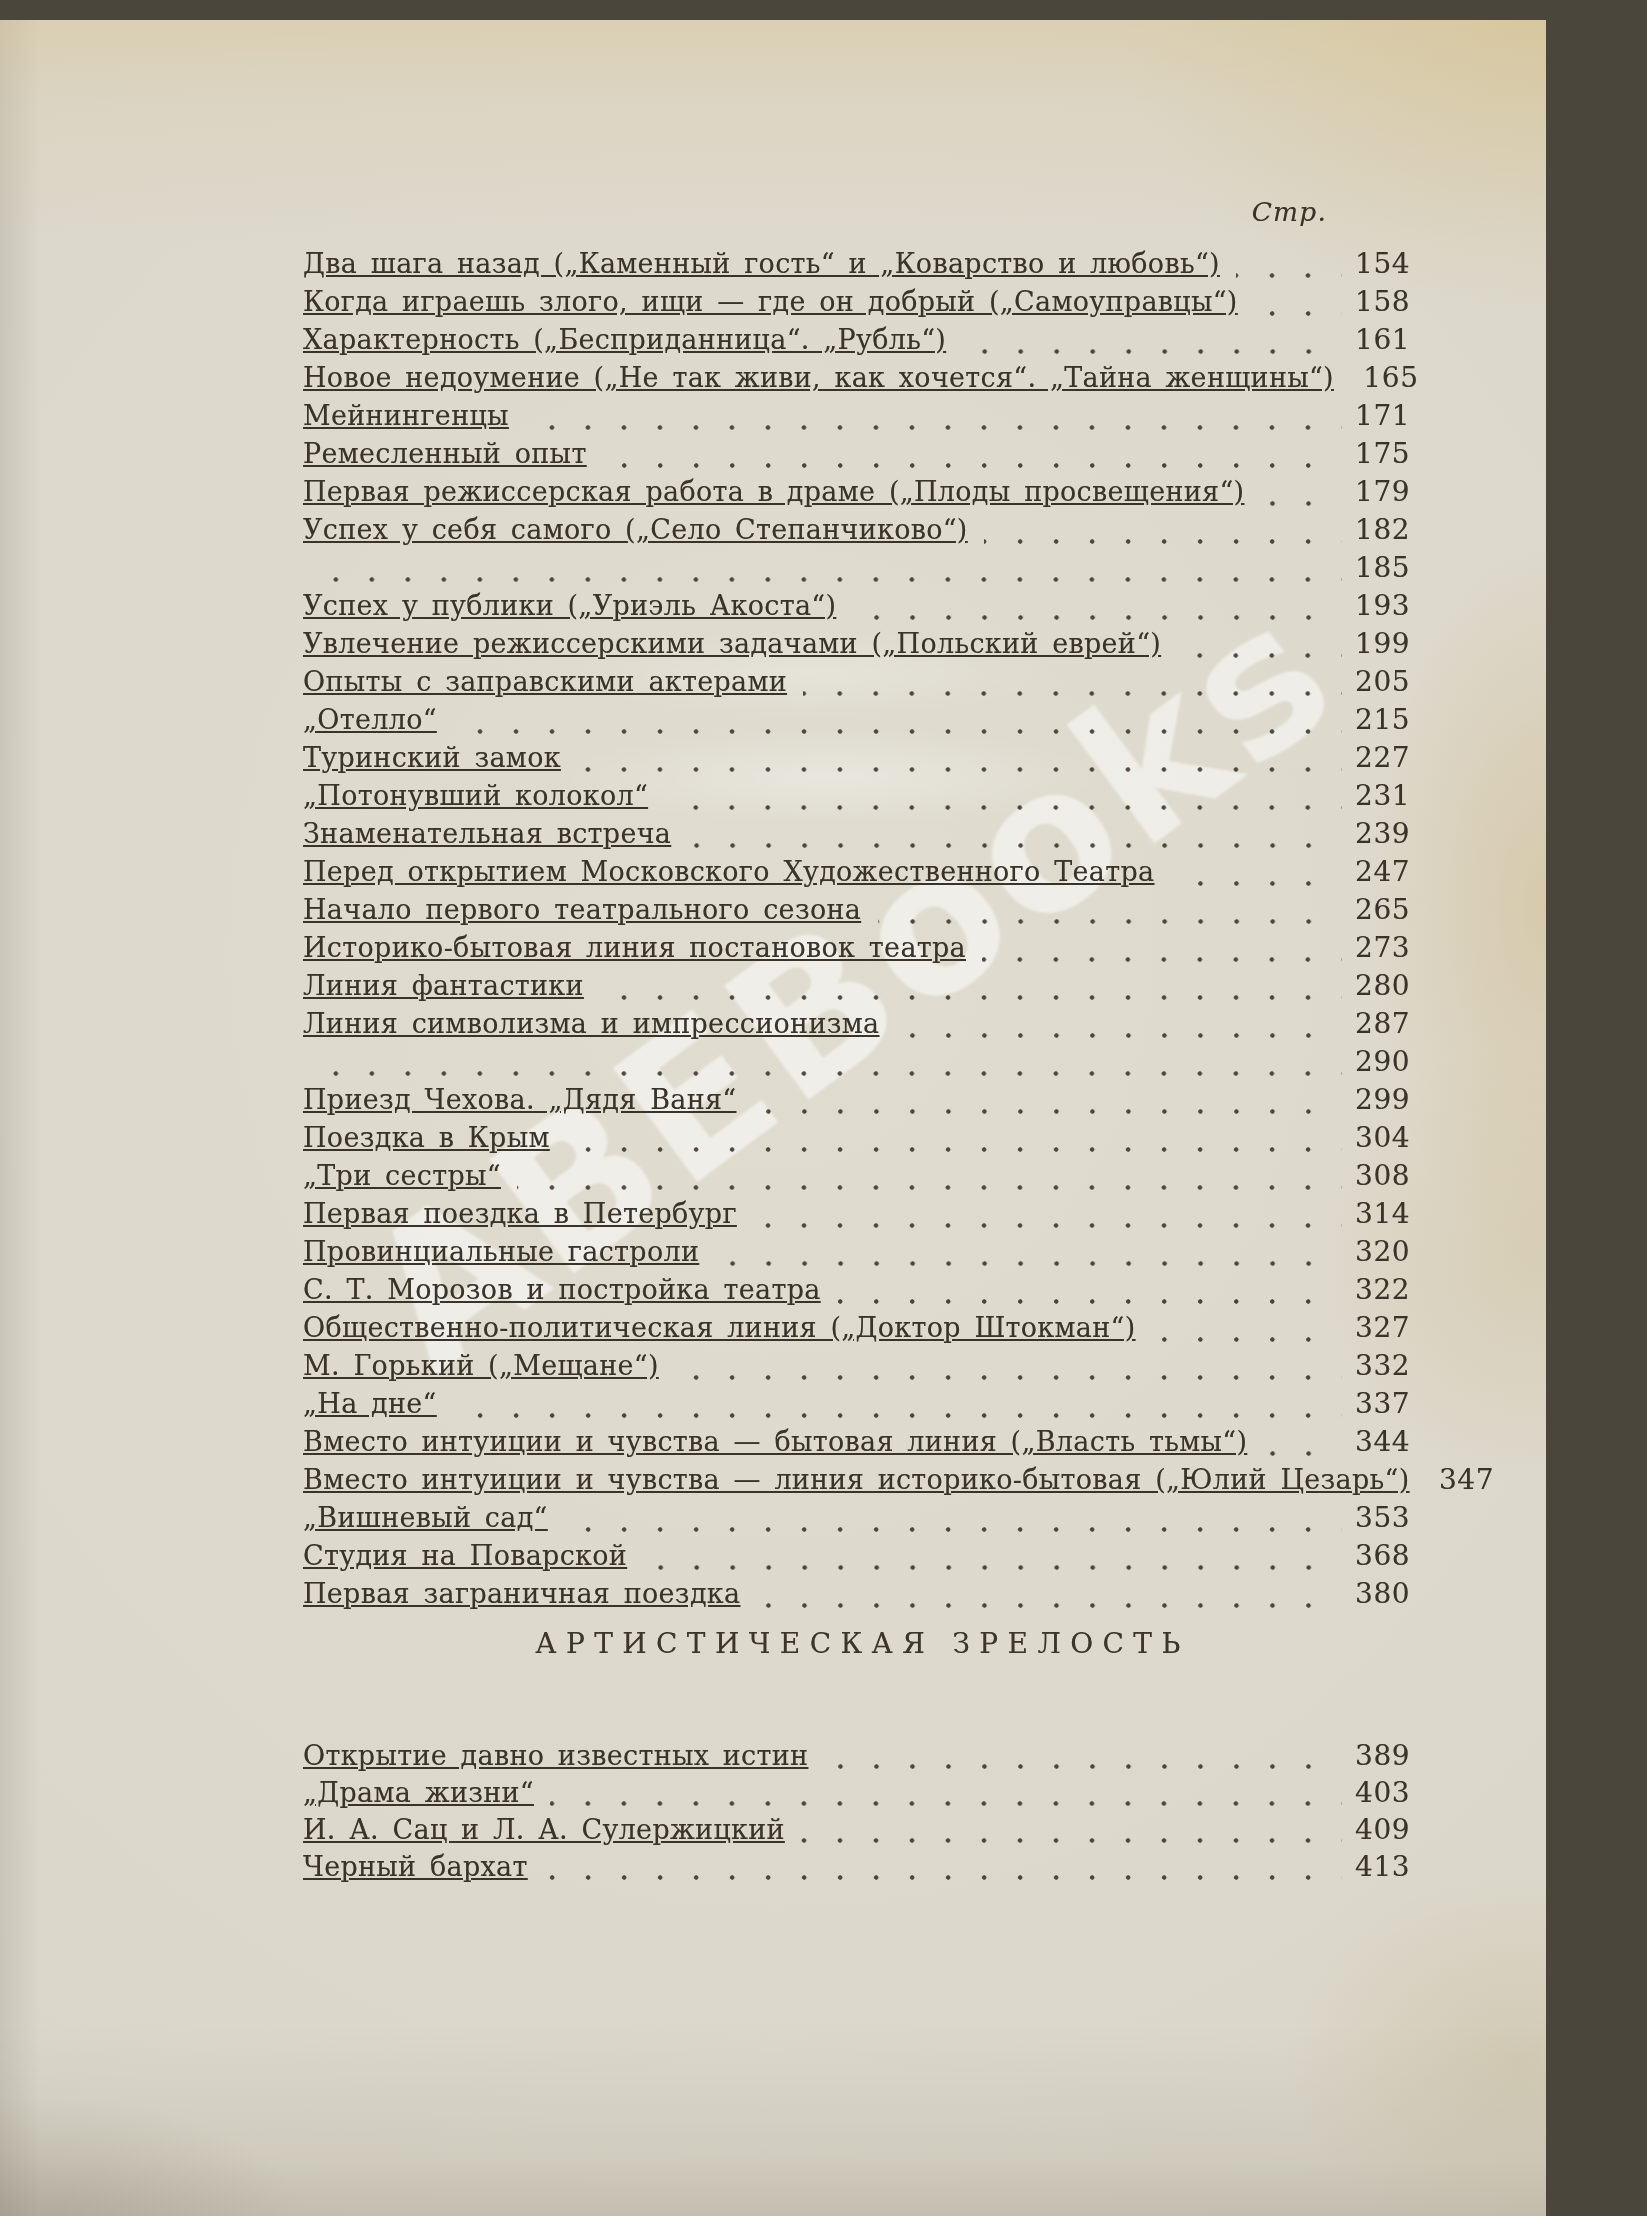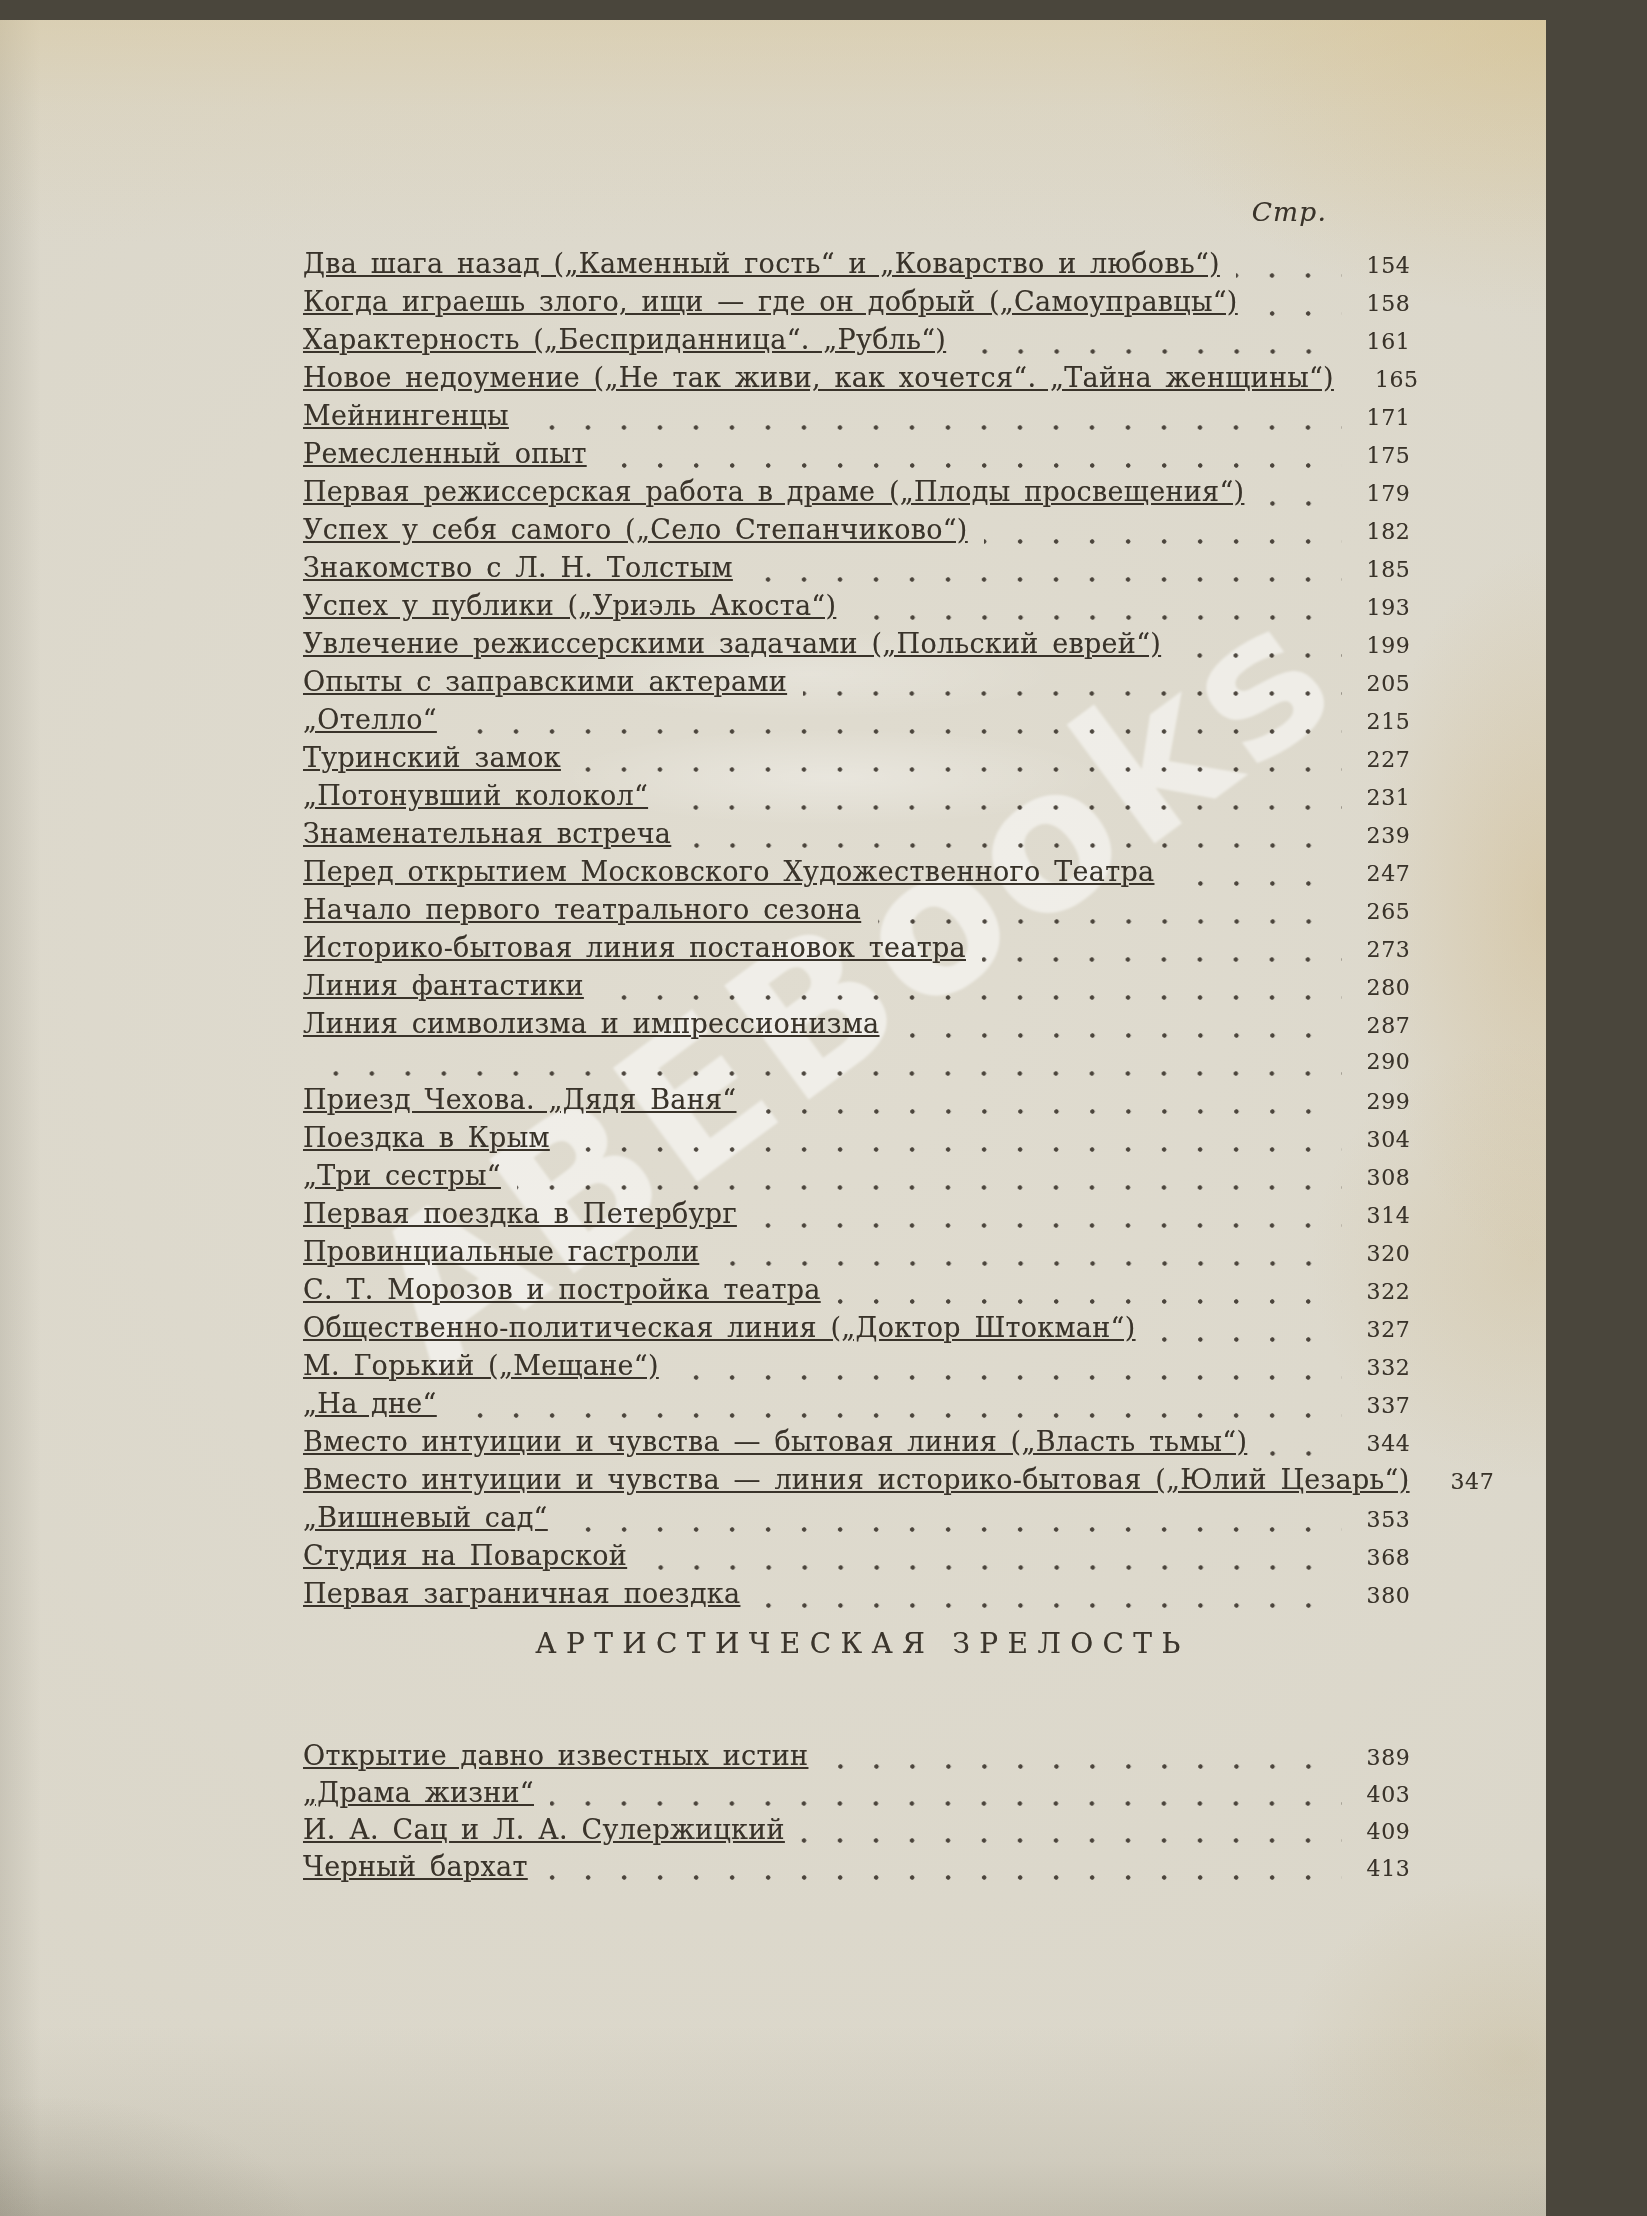--- a/index.html
+++ b/index.html
@@ -79,22 +79,22 @@
     align-self: flex-end;
     height: 7px;
     margin: 0 13px 4.1px 16.4px;
     background-image: radial-gradient(circle at 2.3px 3.5px, rgba(55,48,40,0.88) 1.9px, rgba(55,48,40,0) 2.5px);
     background-size: 36px 7px;
     background-repeat: repeat-x;
     background-position: right 0 bottom 0;
   }
   .row .p {
     flex: 0 0 67px;
-    text-align: center;
-    font-size: 22px;
+    text-align: left;
+    font-size: 28px;
     letter-spacing: 0.6px;
     text-shadow: 0 0 0.6px rgba(57,51,42,0.38);
   }
 
   .section-heading {
     position: absolute;
     top: 1607px;
     left: 303px;
     width: 1119px;
     text-align: center;
@@ -173,21 +173,20 @@
     <span class="p">179</span>
   </div>
 
   <div class="row">
     <span class="t">Успех у себя самого („Село Степанчиково“)</span>
     <span class="dots"></span>
     <span class="p">182</span>
   </div>
 
   <div class="row">
-    <span class="t">Знакомство с Л. Н. Толстым</span>
     <span class="dots"></span>
     <span class="p">185</span>
   </div>
 
   <div class="row">
     <span class="t">Успех у публики („Уриэль Акоста“)</span>
     <span class="dots"></span>
     <span class="p">193</span>
   </div>
 

